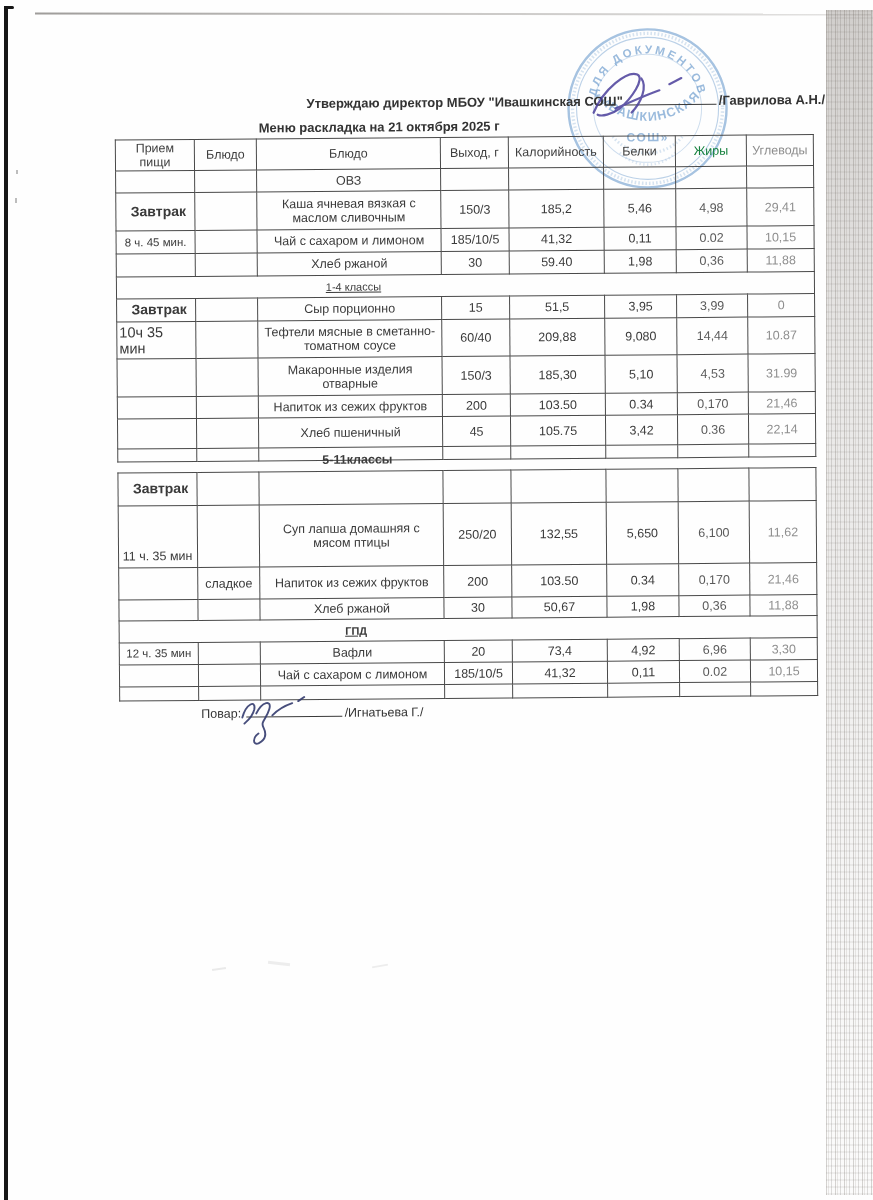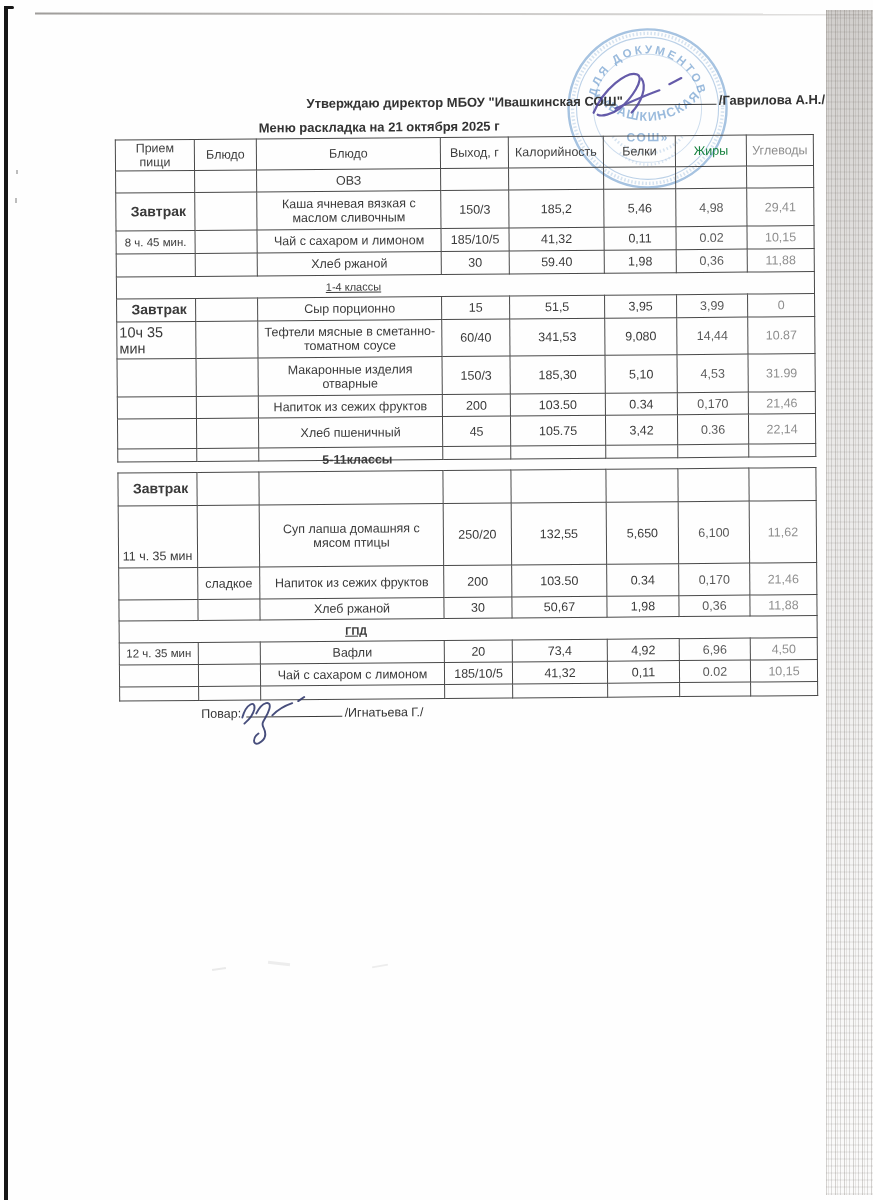--- a/index.html
+++ b/index.html
@@ -189,21 +189,21 @@
           <td class="c-kcal">51,5</td>
           <td class="c-protein">3,95</td>
           <td class="c-fats">3,99</td>
           <td class="c-carbs">0</td>
         </tr>
         <tr style="height: 37px;">
           <td class="c-meal m-timeLarge">10ч 35 мин</td>
           <td class="c-razdel"></td>
           <td class="c-dish">Тефтели мясные в сметанно-томатном соусе</td>
           <td class="c-out">60/40</td>
-          <td class="c-kcal">341,53</td>
+          <td class="c-kcal">209,88</td>
           <td class="c-protein">9,080</td>
           <td class="c-fats">14,44</td>
           <td class="c-carbs">10.87</td>
         </tr>
         <tr style="height: 38px;">
           <td class="c-meal"></td>
           <td class="c-razdel"></td>
           <td class="c-dish">Макаронные изделия отварные</td>
           <td class="c-out">150/3</td>
           <td class="c-kcal">185,30</td>
@@ -302,21 +302,21 @@
           <td colspan="8" class="section-cell"><span class="section-label">ГПД</span></td>
         </tr>
         <tr style="height: 22px;">
           <td class="c-meal m-time">12 ч. 35 мин</td>
           <td class="c-razdel"></td>
           <td class="c-dish">Вафли</td>
           <td class="c-out">20</td>
           <td class="c-kcal">73,4</td>
           <td class="c-protein">4,92</td>
           <td class="c-fats">6,96</td>
-          <td class="c-carbs">4,50</td>
+          <td class="c-carbs">3,30</td>
         </tr>
         <tr style="height: 22px;">
           <td class="c-meal"></td>
           <td class="c-razdel"></td>
           <td class="c-dish">Чай с сахаром с лимоном</td>
           <td class="c-out">185/10/5</td>
           <td class="c-kcal">41,32</td>
           <td class="c-protein">0,11</td>
           <td class="c-fats">0.02</td>
           <td class="c-carbs">10,15</td>

